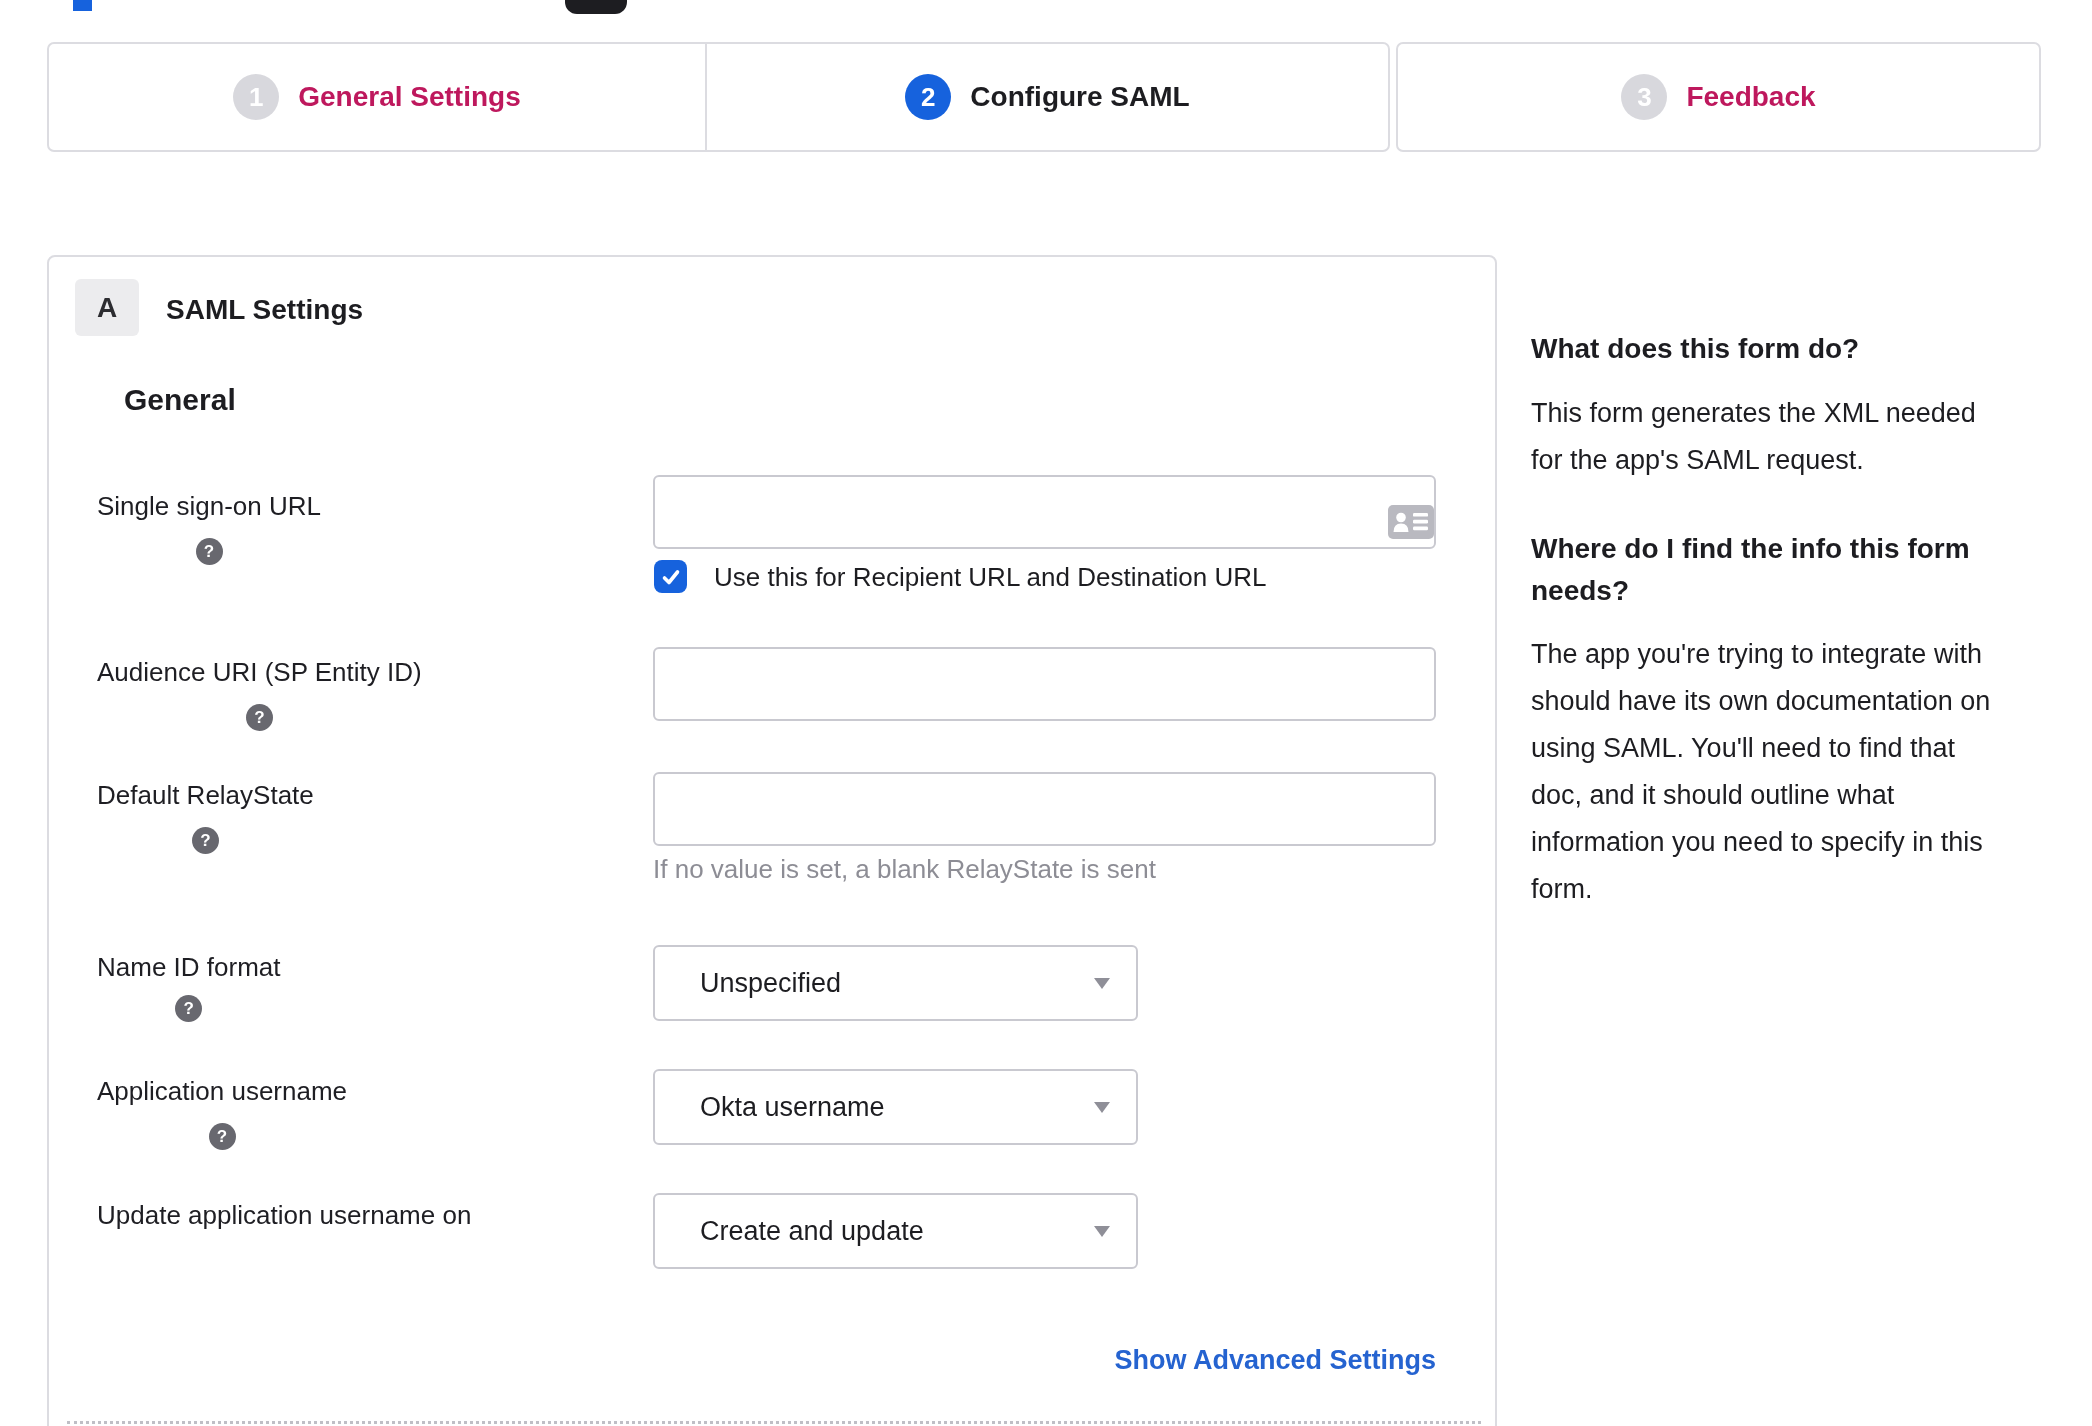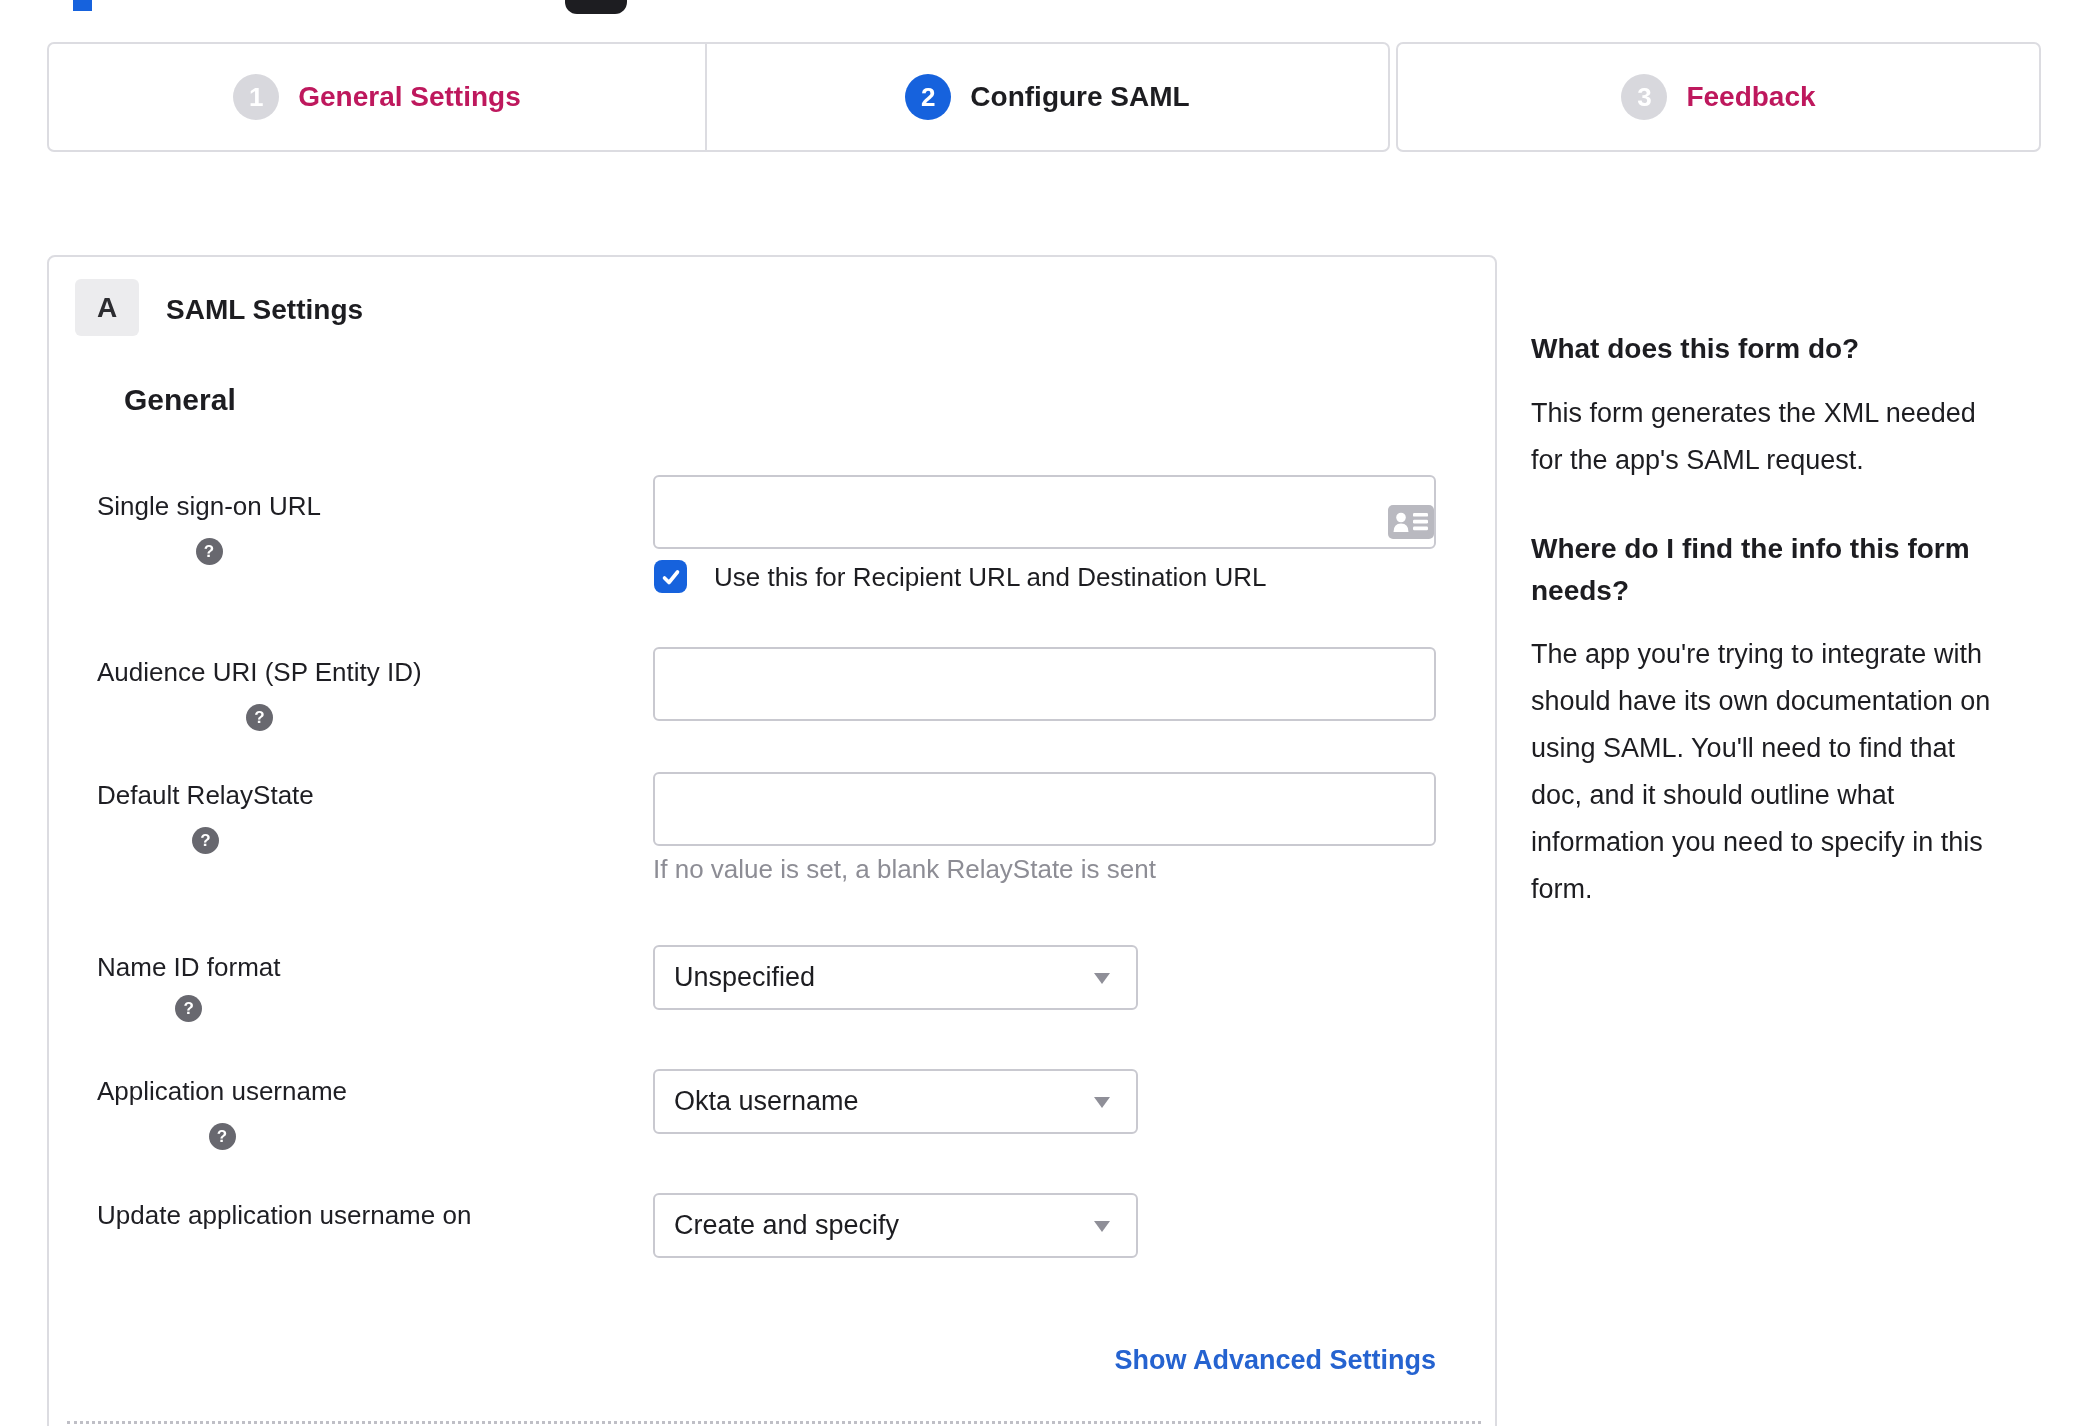--- a/index.html
+++ b/index.html
@@ -34,23 +34,23 @@
     font-weight:700;font-size:28px;color:#2c2c30;}
   .panel-title{position:absolute;left:117px;top:37px;font-weight:700;font-size:28px;}
   .section-title{position:absolute;left:48px;top:126px;font-weight:700;font-size:30px;margin-left:27px;}
   .row-label{position:absolute;left:48px;display:flex;align-items:center;gap:16px;height:32px;
     font-size:26px;color:#1e1e23;white-space:nowrap;flex-direction:column;}
   .help{width:27px;height:27px;border-radius:50%;background:#68686f;color:#fff;
     display:flex;align-items:center;justify-content:center;font-size:17px;font-weight:700;flex:0 0 auto;}
   .tbox{position:absolute;left:604px;width:783px;height:74px;box-sizing:border-box;
     border:2px solid #c9c9d0;border-radius:6px;background:#fff;font-size:27px;
     font-family:"Liberation Sans", sans-serif;color:#1d1d21;padding:0 60px 0 26px;outline:none;}
-  .sel{position:absolute;left:604px;width:485px;height:65px;box-sizing:border-box;
+  .sel{position:absolute;left:604px;width:485px;height:76px;box-sizing:border-box;
     border:2px solid #c9c9d0;border-radius:6px;background:#fff;display:flex;align-items:center;
-    padding-left:19px;font-size:27px;color:#1d1d21;cursor:default;}
+    padding-left:45px;font-size:27px;color:#1d1d21;cursor:default;}
   .sel .caret{position:absolute;right:26px;top:50%;margin-top:-5px;width:0;height:0;
     border-left:8px solid transparent;border-right:8px solid transparent;border-top:11px solid #8f8f98;}
   .card-icon{position:absolute;left:1339px;top:248px;width:46px;height:34px;}
   .checkbox{position:absolute;left:605px;top:303px;width:33px;height:33px;border-radius:8px;
     background:#1662dd;display:flex;align-items:center;justify-content:center;}
   .checkbox-label{position:absolute;left:665px;top:304px;font-size:26px;line-height:33px;color:#1d1d21;}
   .hint{position:absolute;left:604px;top:597px;font-size:26px;color:#8d8d95;}
   .adv-link{position:absolute;left:604px;top:1088px;width:783px;text-align:right;
     font-size:27px;font-weight:700;color:#2563d0;cursor:pointer;}
   .dotted-divider{position:absolute;left:18px;top:1164px;width:1414px;height:0;
@@ -147,21 +147,21 @@
   </div>
   <div class="sel" style="top:812px">
     <span>Okta username</span>
     <span class="caret"></span>
   </div>
 
   <div class="row-label rl-upd">
     <span>Update application username on</span>
   </div>
   <div class="sel" style="top:936px">
-    <span>Create and specify</span>
+    <span>Create and update</span>
     <span class="caret"></span>
   </div>
 
   <div class="adv-link">Show Advanced Settings</div>
 
   <div class="dotted-divider"></div>
 </div>
 
 <div class="side-h side-h1">What does this form do?</div>
 <div class="side-p side-p1">This form generates the XML needed

